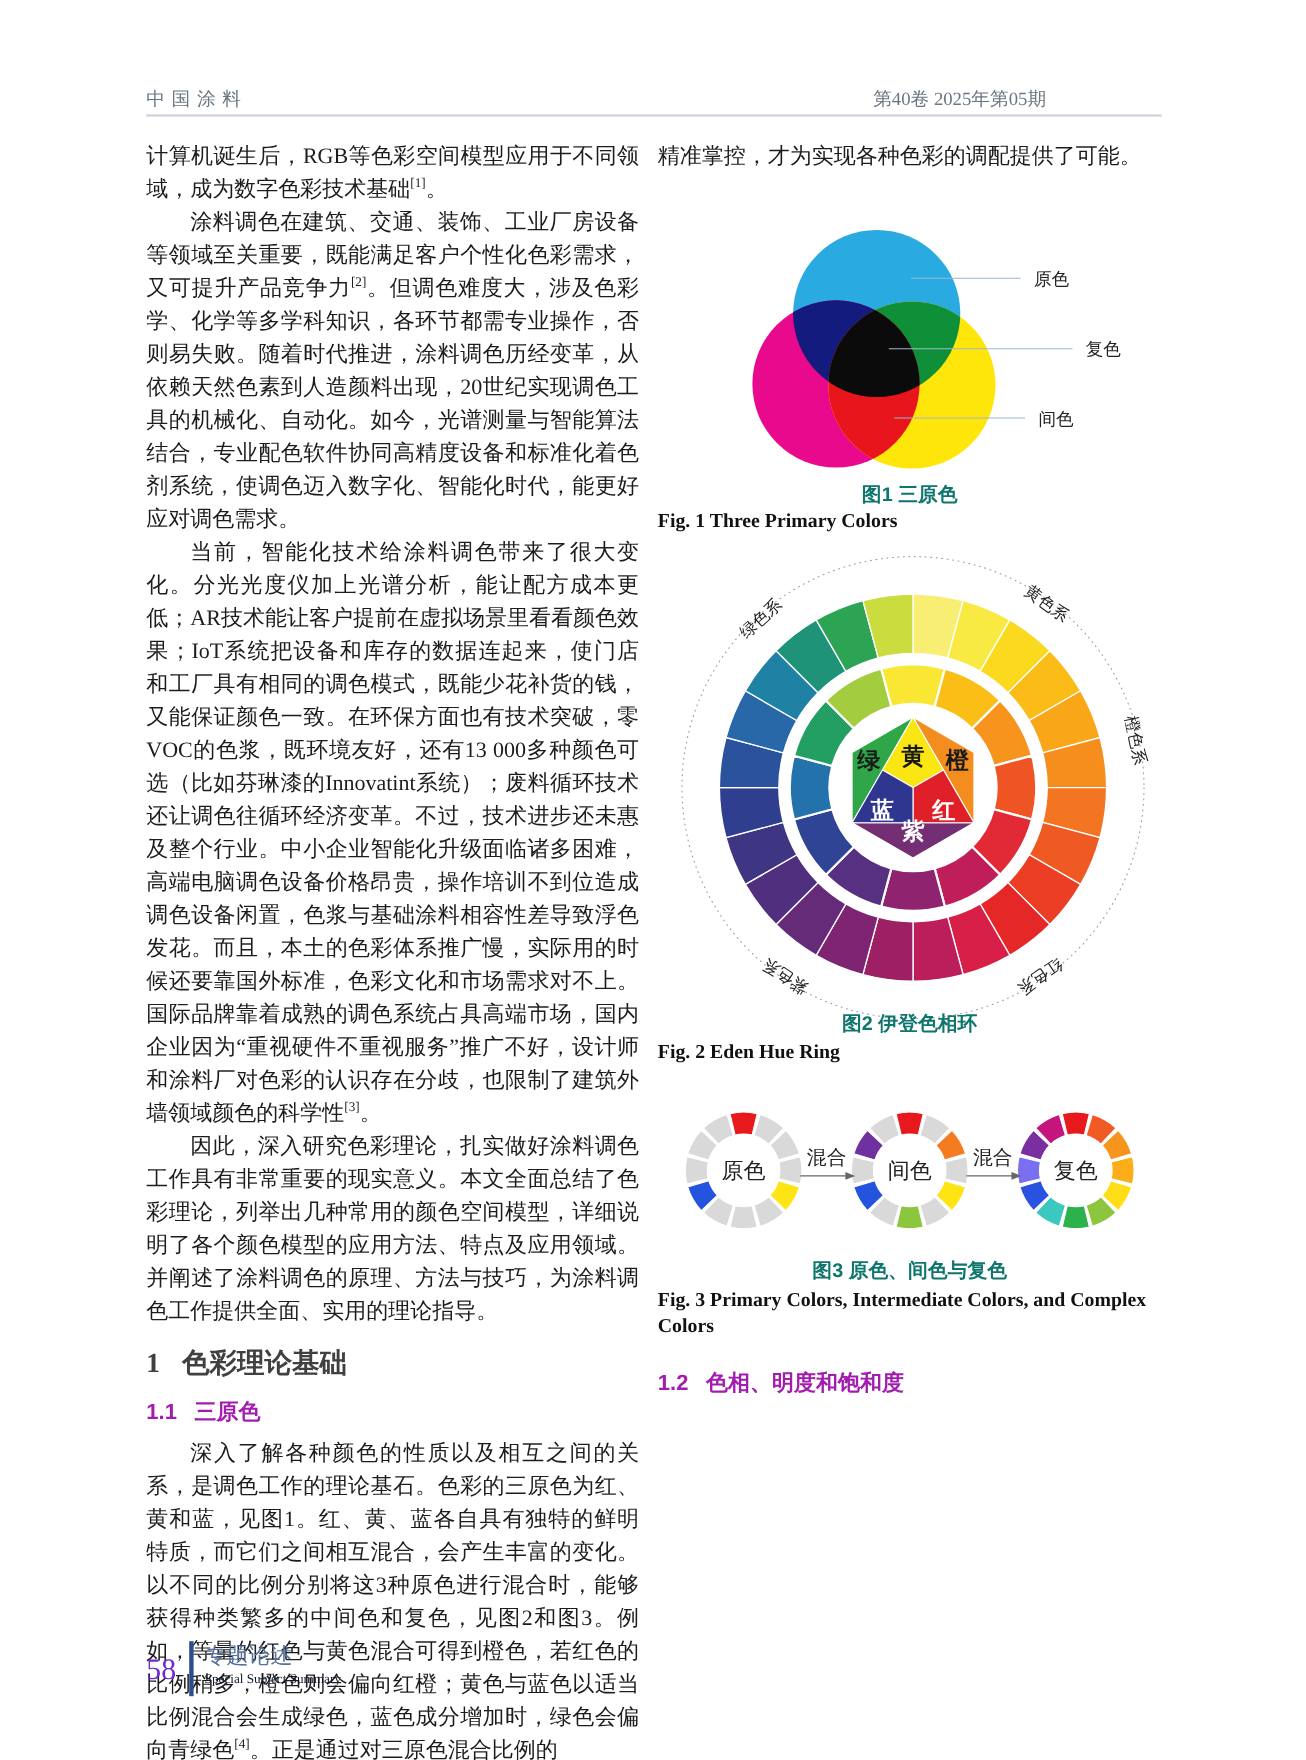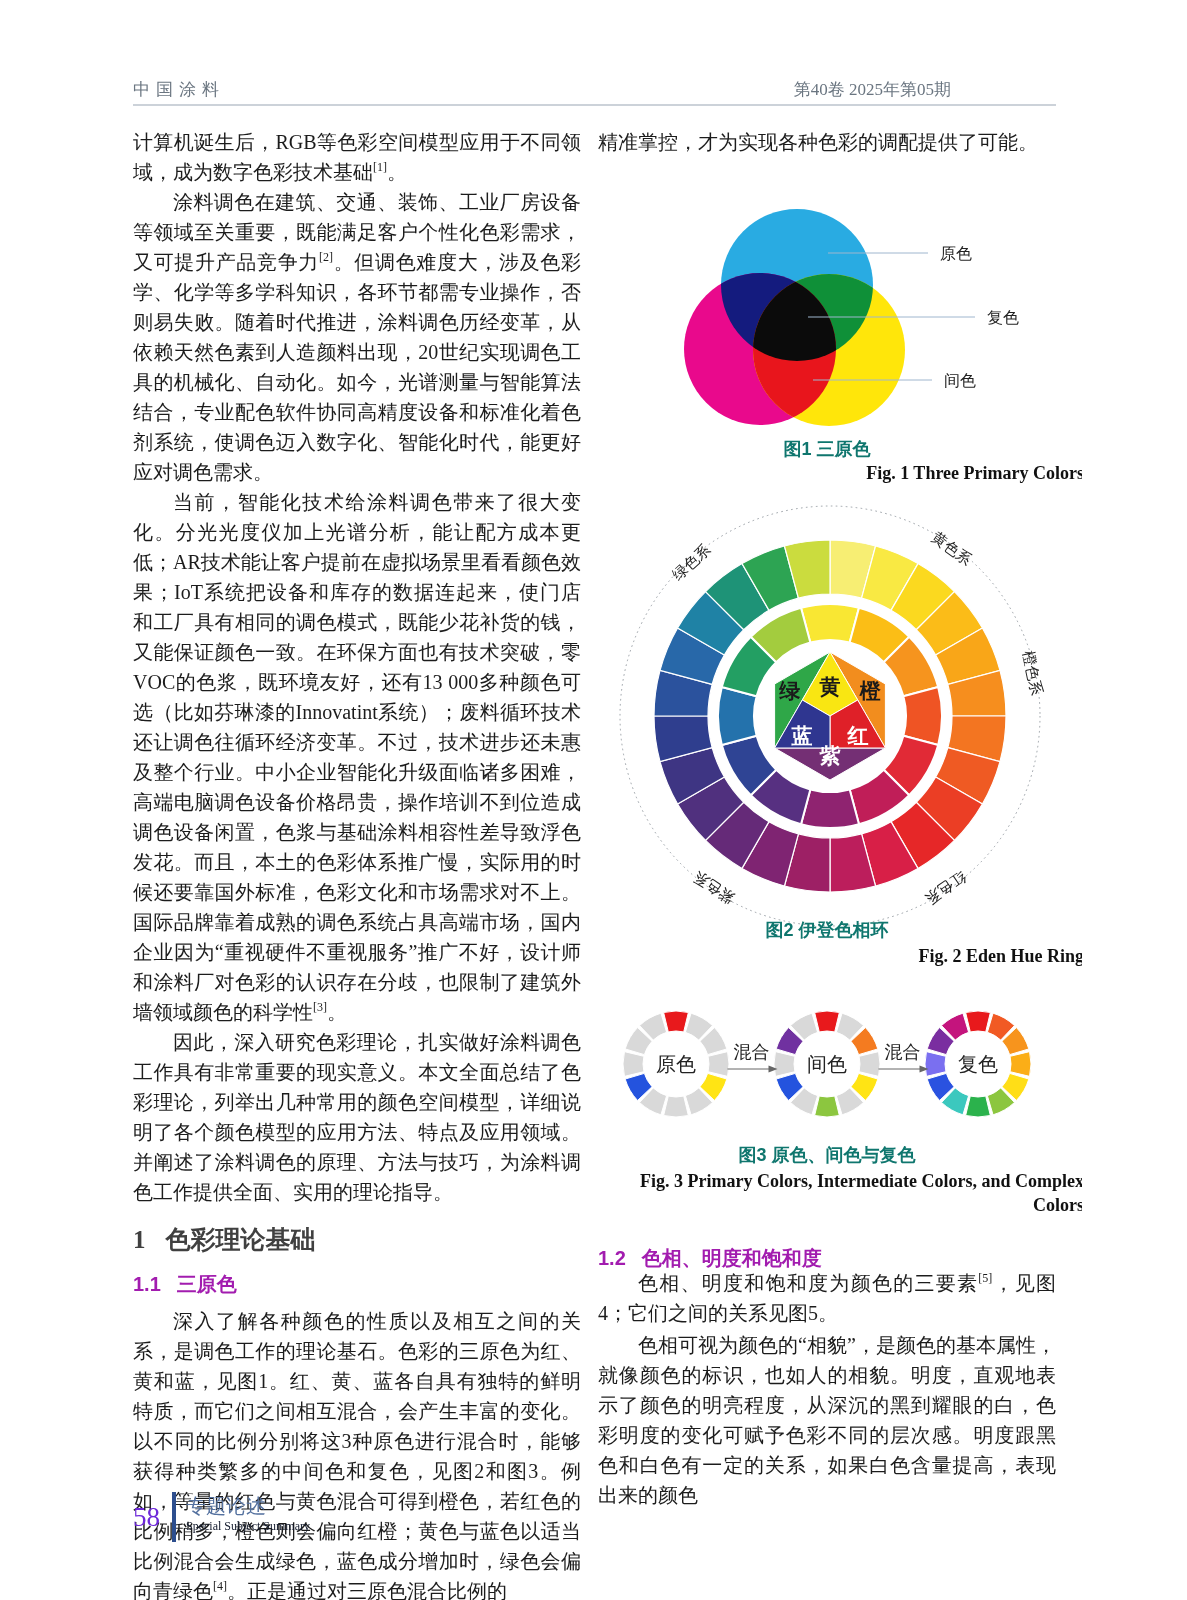--- a/index.html
+++ b/index.html
@@ -15,21 +15,21 @@
   sup{font-size:12px;line-height:0;}
   .h1{font-family:Liberation Serif, serif;font-weight:bold;color:#404040;
       font-size:25px;line-height:34px;margin:16px 0 13px 0;}
   .h1 .num{margin-right:20px;}
   .h2{font-family:"Liberation Sans",sans-serif;font-weight:bold;color:#a21caf;
       font-size:20px;line-height:28px;margin:4px 0 8px 0;}
   .h2 .num{margin-right:16px;}
   .rc{position:absolute;left:0;width:458px;}
   .cap-cn{font-family:"Liberation Sans",sans-serif;font-weight:bold;font-size:18px;
           line-height:24px;text-align:center;color:#0f766e;}
-  .cap-en{font-weight:bold;font-size:18px;line-height:24px;text-align:right;color:#111;margin-left:28px;}
+  .cap-en{font-weight:bold;font-size:18px;line-height:24px;text-align:left;color:#111;}
   .footer{position:absolute;left:133px;top:1492px;display:flex;align-items:flex-start;}
   .pgnum{font-size:27px;color:#6d28d9;margin-top:10px;}
   .fbar{width:4px;height:50px;background:#2d4e8e;margin:0 10px 0 12px;}
   .fsec-cn{font-family:"Liberation Sans",sans-serif;font-weight:normal;font-size:20px;
            color:#54719f;line-height:24px;margin-top:2px;}
   .fsec-en{font-size:12px;color:#0f172a;line-height:16px;}
   svg text{font-family:"Liberation Serif",serif;}
 </style>
 </head>
 <body>
@@ -209,22 +209,20 @@
         <line x1="280.5" y1="84" x2="324.5" y2="84" stroke="#666" stroke-width="1"></line>
         <polygon points="330.5,84 321.5,80.5 321.5,87.5" fill="#666"></polygon>
       </svg>
     <div class="cap-cn rc" style="top:1016px;">图3  原色、间色与复色</div>
     <div class="cap-en rc" style="top:1042px;">Fig. 3  Primary Colors, Intermediate Colors, and Complex</div>
     <div class="cap-en rc" style="top:1066px;">Colors</div>
 
     <div class="h2 rc" style="top:1113px;">
       <span class="num">1.2</span><span>色相、明度和饱和度</span>
     </div>
-    <p class="para rc ind" style="top:1141px;">色相、明度和饱和度为颜色的三要素<sup>[5]</sup>，见图4；它们之间的关系见图5。</p>
-    <p class="para rc ind" style="top:1203px;">色相可视为颜色的“相貌”，是颜色的基本属性，就像颜色的标识，也如人的相貌。明度，直观地表示了颜色的明亮程度，从深沉的黑到耀眼的白，色彩明度的变化可赋予色彩不同的层次感。明度跟黑色和白色有一定的关系，如果白色含量提高，表现出来的颜色</p>
   </div>
 
   <div class="footer">
     <span class="pgnum">58</span>
     <span class="fbar"></span>
     <span>
       <div class="fsec-cn">专题论述</div>
       <div class="fsec-en">Special Subject Summary</div>
     </span>
   </div>

